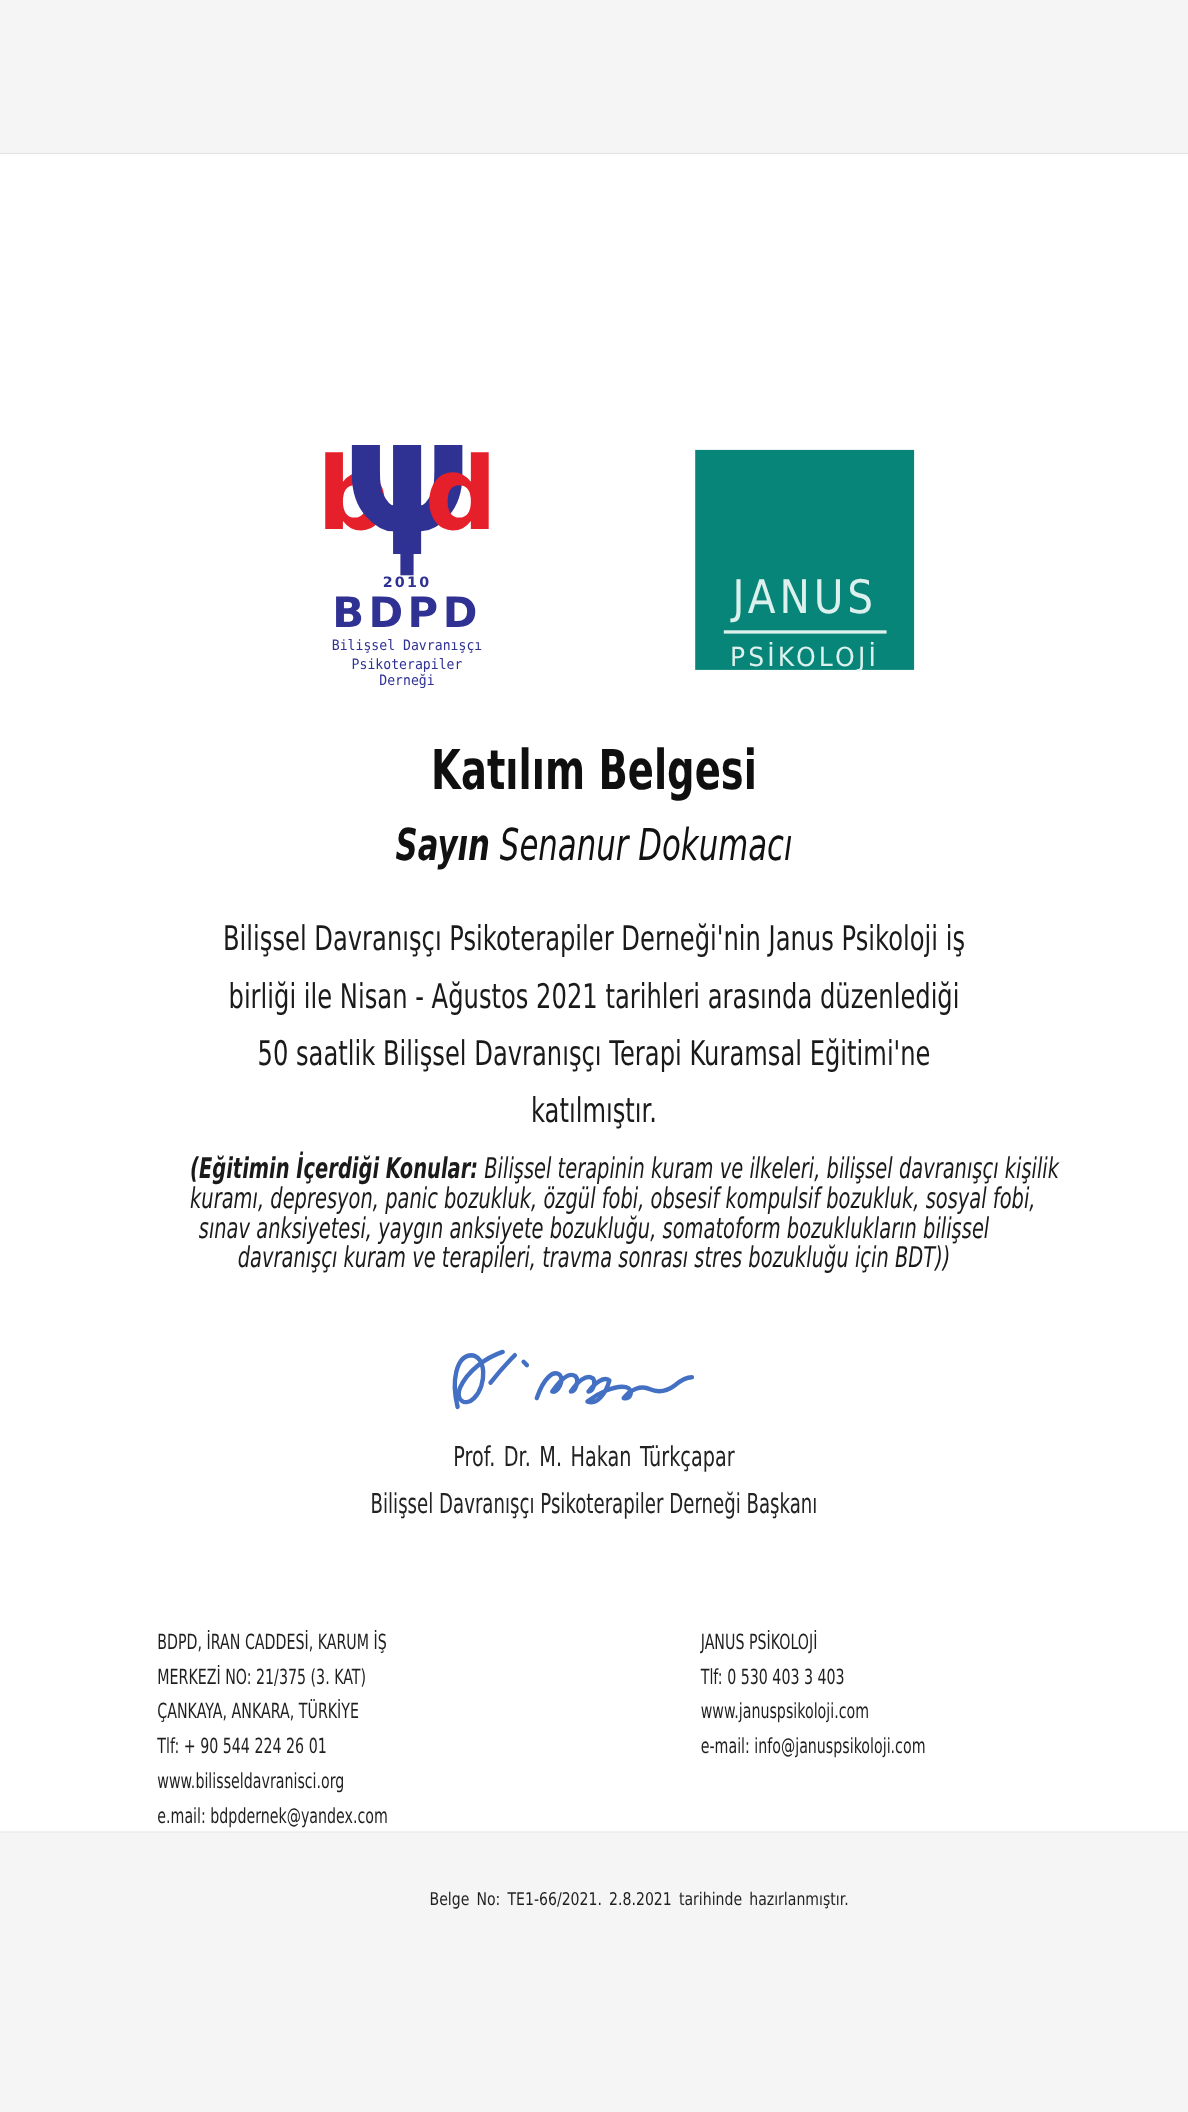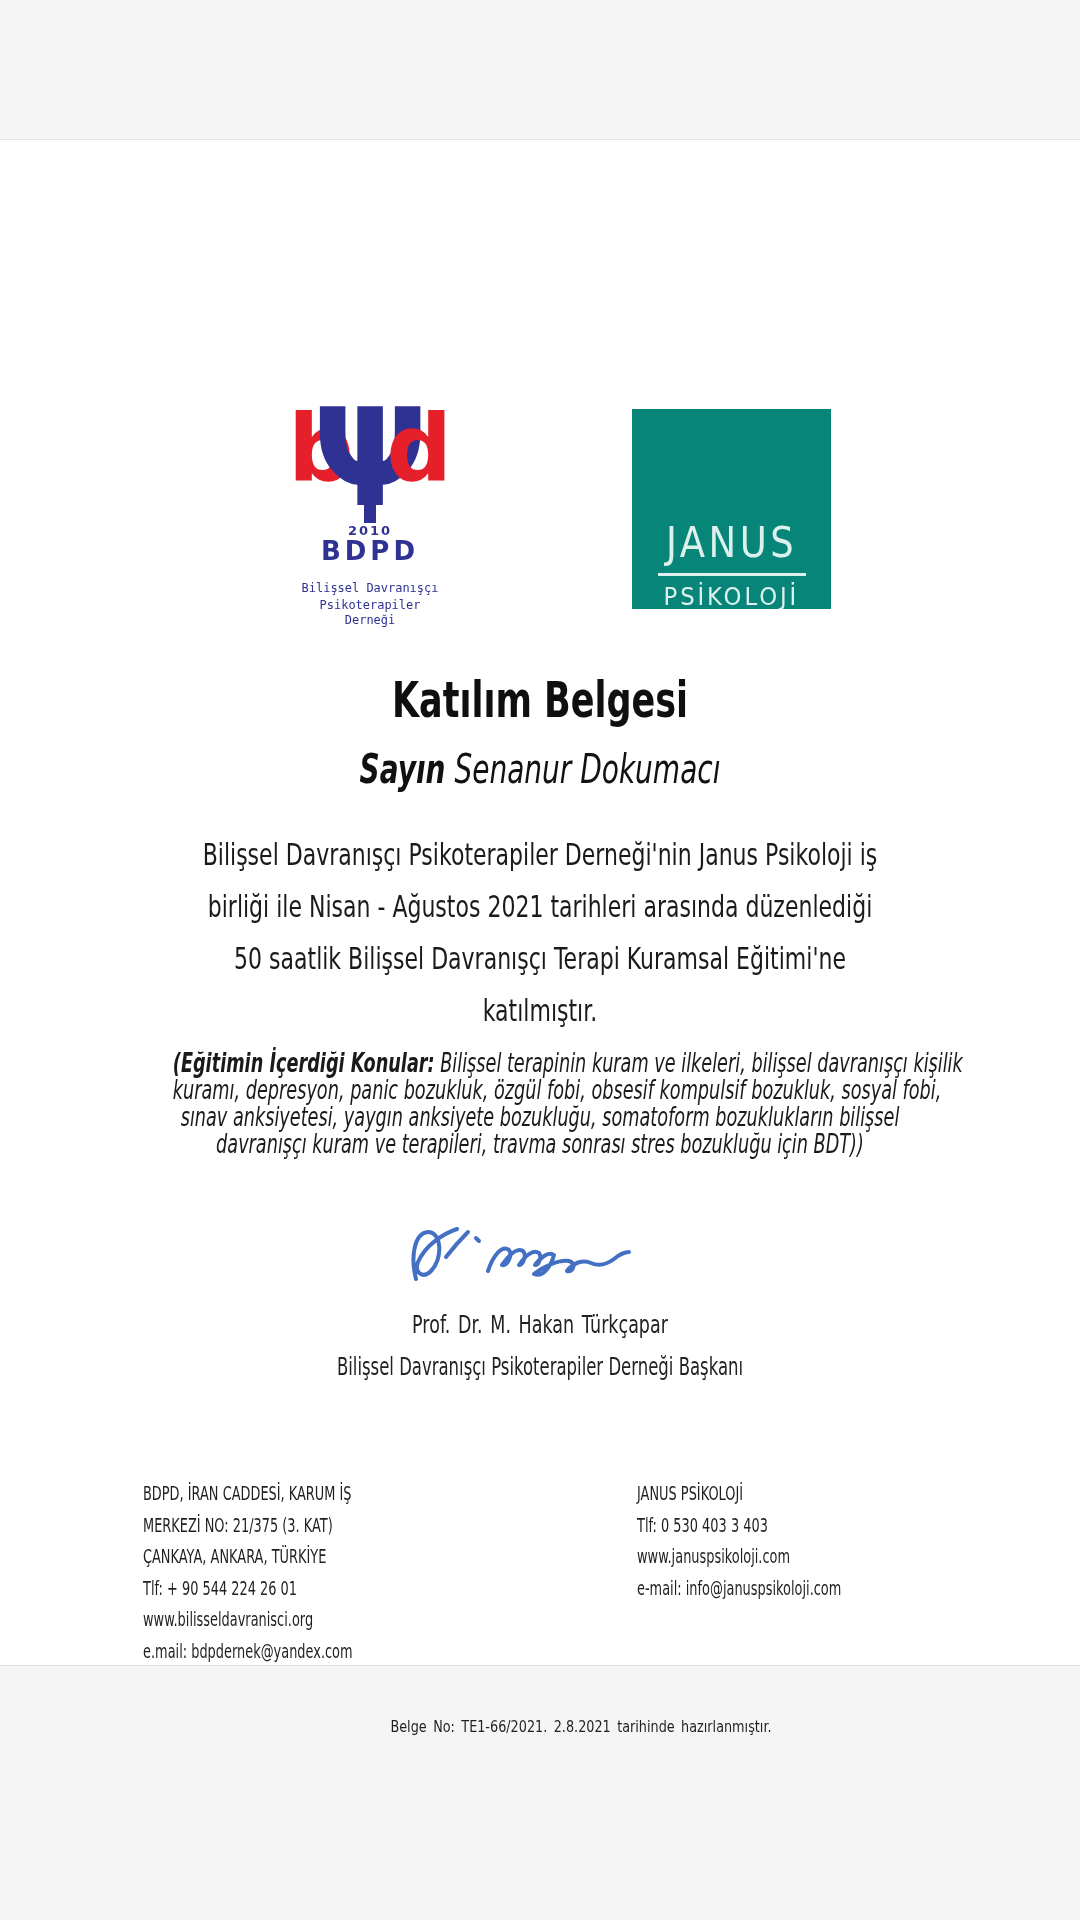--- a/index.html
+++ b/index.html
@@ -9,21 +9,21 @@
 
   
   .bdpd { position:absolute; left:288px; top:250px; width:164px; height:235px; text-align:center; color:#2f3193; }
   .bdpd-glyph { position:absolute; left:0; top:0; width:164px; height:135px; }
   .bdpd-b, .bdpd-d { position:absolute; top:14px; font-size:92px; line-height:1; font-weight:bold; color:#e6202a; }
   .bdpd-b { left:0; }
   .bdpd-d { right:0; }
   .bdpd-psi { position:absolute; left:50%; transform:translateX(-50%); top:0; font-size:136px; line-height:1; font-weight:bold; color:#2f3193; }
   .bdpd-stem { position:absolute; left:50%; margin-left:-6px; top:100px; width:12px; height:33px; background:#2f3193; }
   .bdpd-year { position:absolute; top:133px; width:100%; font-size:13px; font-weight:bold; letter-spacing:2px; }
-  .bdpd-acronym { position:absolute; top:148px; width:100%; font-size:26px; line-height:1; font-weight:bold; letter-spacing:4px; }
+  .bdpd-acronym { position:absolute; top:148px; width:100%; font-size:38px; line-height:1; font-weight:bold; letter-spacing:4px; }
   .bdpd-n1, .bdpd-n2 { position:absolute; width:100%; font-family:"DejaVu Sans Mono", monospace; transform:scaleX(0.92); }
   .bdpd-n1 { top:190px; font-size:13px; }
   .bdpd-n2 { top:207px; font-size:13px; }
 
   
   .janus { position:absolute; left:632px; top:269px; width:199px; height:200px; background:#078578; display:flex; flex-direction:column; align-items:center; justify-content:flex-end; gap:9px; }
   .janus-w1 { font-size:42px; line-height:1; letter-spacing:4px; color:#dcf1ed; transform:scaleX(0.88); }
   .janus-rule { width:148px; height:3px; background:#dcf1ed; }
   .janus-w2 { font-size:24px; line-height:1; letter-spacing:3px; color:#dcf1ed; transform:scaleX(0.95); }
 

